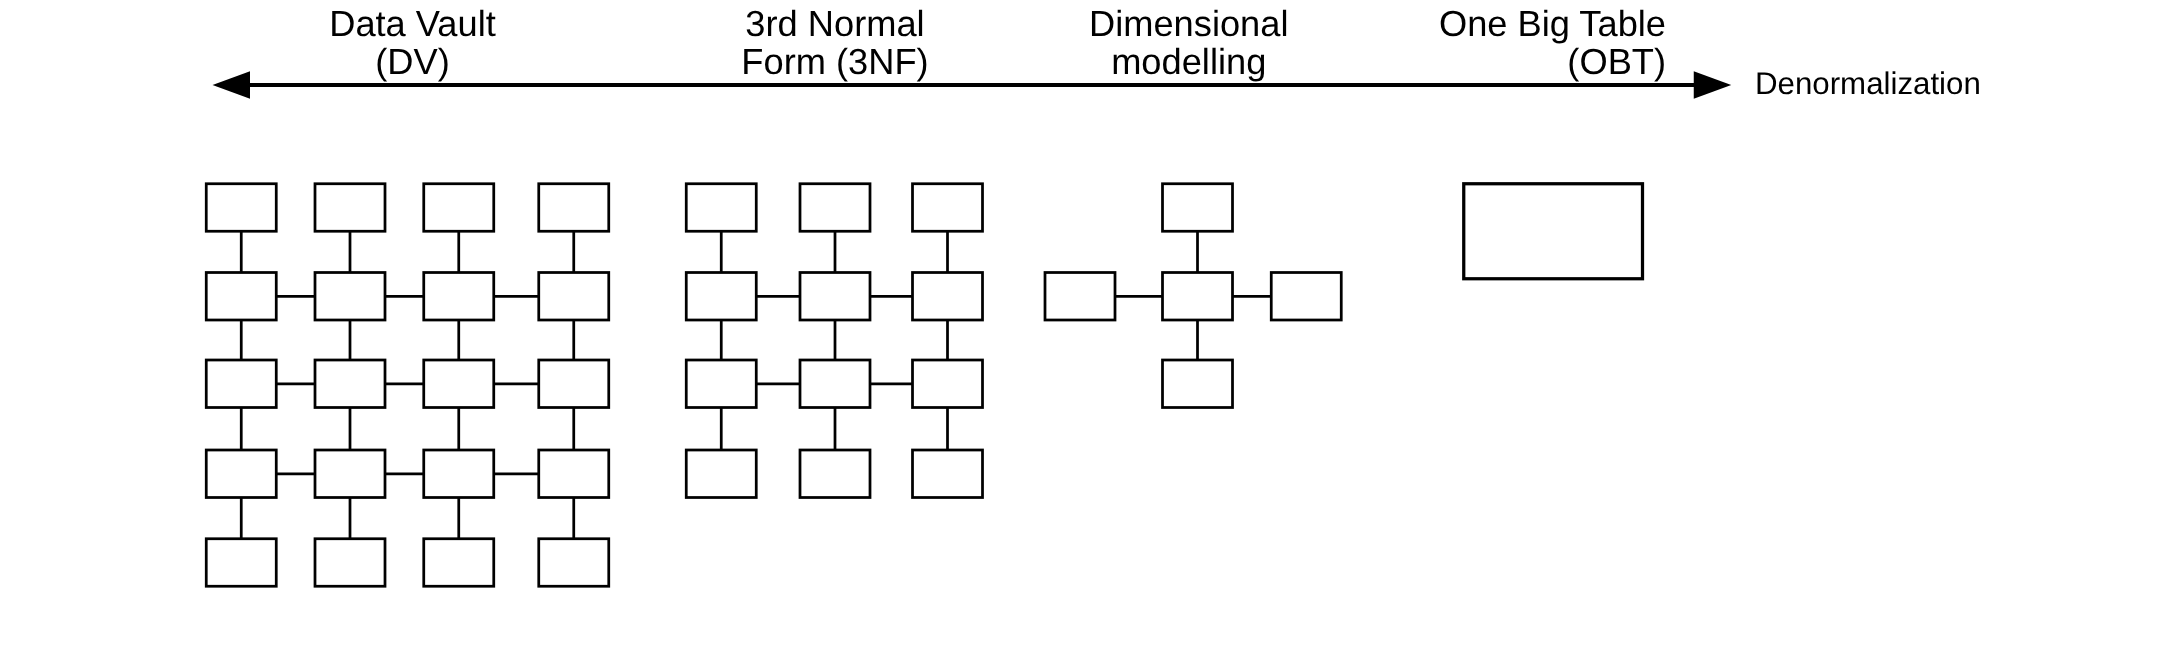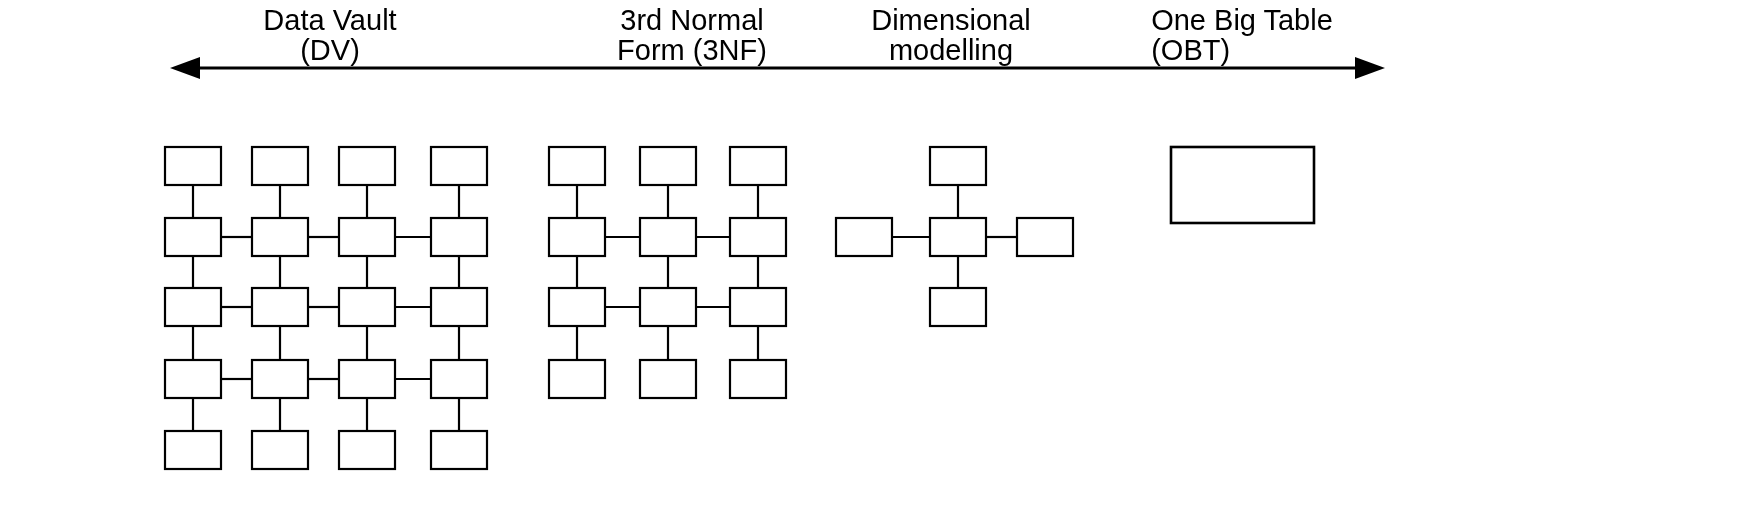--- a/index.html
+++ b/index.html
@@ -74,31 +74,32 @@
     stroke: #000000;
     stroke-width: 2.6;
   }
 </style>
 </head>
 <body>
 
 <div id="stage">
 
 
+  <div class="axis-label" id="label-denormalization">Denormalization</div>
 
   <div class="col-title" id="title-dv" style="top: 5px; left: 330px; width: auto; text-align: center; transform: translateX(-50%);">Data Vault
 (DV)</div>
 
-  <div class="col-title" id="title-3nf" style="top: 5px; left: 668px; width: auto; text-align: center; transform: translateX(-50%); margin-left: 24px;">3rd Normal
+  <div class="col-title" id="title-3nf" style="top: 5px; left: 668px; width: auto; text-align: center; transform: translateX(-50%);">3rd Normal
 Form (3NF)</div>
 
   <div class="col-title" id="title-dim" style="top: 5px; left: 951px; width: auto; transform: translateX(-50%);">Dimensional
 modelling</div>
 
-  <div class="col-title" id="title-obt" style="top: 5px; left: 1242px; width: auto; text-align: left; transform: translateX(-50%);">One Big Table
+  <div class="col-title" id="title-obt" style="top: 5px; left: 1242px; width: auto; text-align: right; transform: translateX(-50%);">One Big Table
 (OBT)</div>
 
   <svg class="arrow-svg" id="axis-arrow" viewBox="0 0 1742 524" preserveAspectRatio="none" aria-hidden="true">
       <line x1="196" y1="68" x2="1359" y2="68" stroke="#000000" stroke-width="3.2"></line>
       <polygon points="170,68 200,57 200,79" fill="#000000"></polygon>
       <polygon points="1385,68 1355,57 1355,79" fill="#000000"></polygon>
     </svg>
 
   <svg class="diagram-svg" id="models-svg" viewBox="0 0 1742 524" preserveAspectRatio="none">
       <g>

